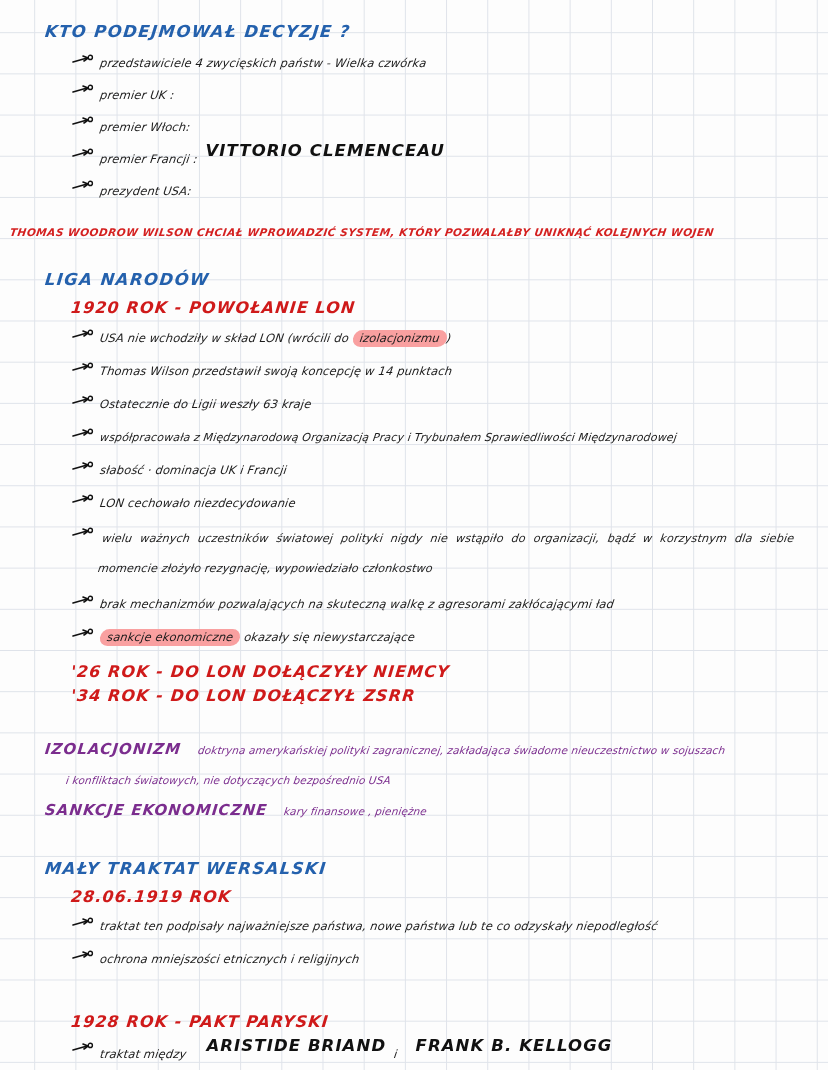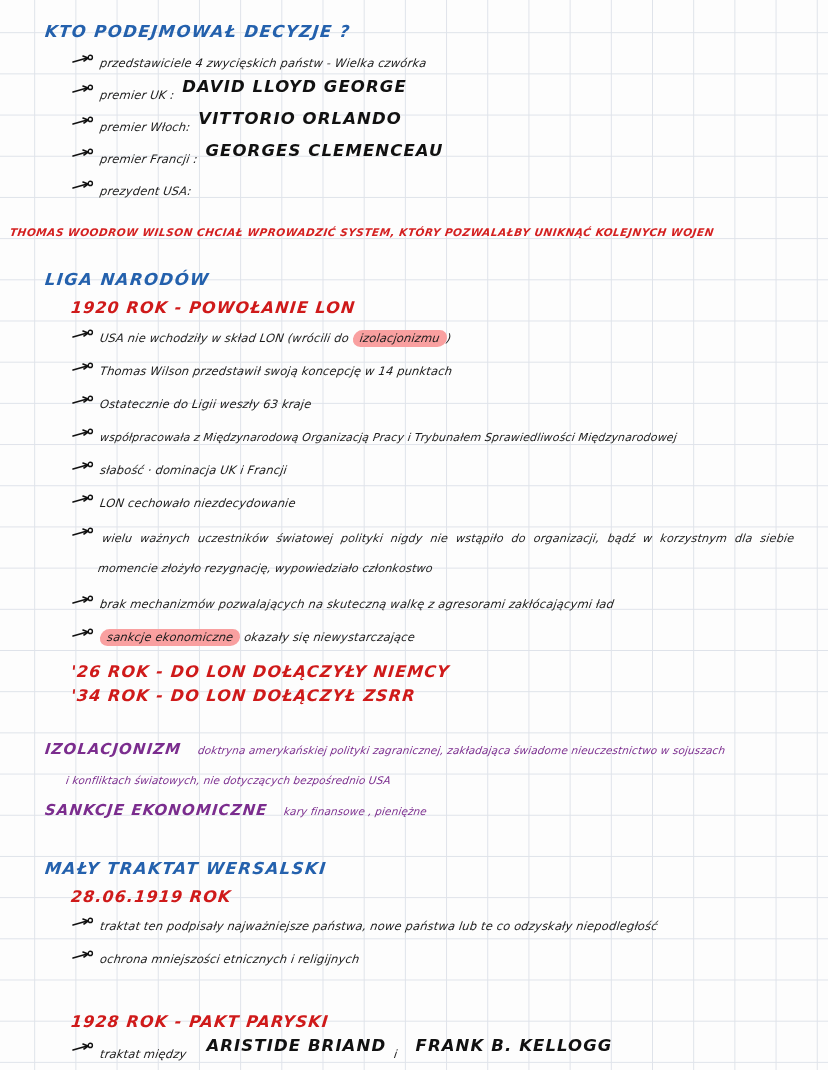--- a/index.html
+++ b/index.html
@@ -180,45 +180,43 @@
 
         <div class="bullet-row tight">
           <span class="arrow">
             <svg width="22" height="14" viewBox="0 0 22 14">
               <path d="M1 8 L15 4" stroke="#111" stroke-width="1.6" fill="none" stroke-linecap="round"></path>
               <path d="M11 2 L16 4 L12 7" stroke="#111" stroke-width="1.6" fill="none" stroke-linecap="round" stroke-linejoin="round"></path>
               <circle cx="18.3" cy="3.4" r="2.1" stroke="#111" stroke-width="1.4" fill="none"></circle>
             </svg>
           </span>
           <span class="btext" style="margin-top:2px">premier UK :</span>
-          <span class="name" style="margin-left:8px;margin-top:-4px;display:inline-block">DAVID LLOYD GEORGE</span>
         </div>
 
         <div class="bullet-row tight">
           <span class="arrow">
             <svg width="22" height="14" viewBox="0 0 22 14">
               <path d="M1 8 L15 4" stroke="#111" stroke-width="1.6" fill="none" stroke-linecap="round"></path>
               <path d="M11 2 L16 4 L12 7" stroke="#111" stroke-width="1.6" fill="none" stroke-linecap="round" stroke-linejoin="round"></path>
               <circle cx="18.3" cy="3.4" r="2.1" stroke="#111" stroke-width="1.4" fill="none"></circle>
             </svg>
           </span>
           <span class="btext" style="margin-top:2px">premier Włoch:</span>
-          <span class="name" style="margin-left:8px;margin-top:-4px;display:inline-block">VITTORIO ORLANDO</span>
         </div>
 
         <div class="bullet-row tight">
           <span class="arrow">
             <svg width="22" height="14" viewBox="0 0 22 14">
               <path d="M1 8 L15 4" stroke="#111" stroke-width="1.6" fill="none" stroke-linecap="round"></path>
               <path d="M11 2 L16 4 L12 7" stroke="#111" stroke-width="1.6" fill="none" stroke-linecap="round" stroke-linejoin="round"></path>
               <circle cx="18.3" cy="3.4" r="2.1" stroke="#111" stroke-width="1.4" fill="none"></circle>
             </svg>
           </span>
           <span class="btext" style="margin-top:2px">premier Francji :</span>
-          <span class="name" style="margin-left:8px;margin-top:-4px;display:inline-block">GEORGES CLEMENCEAU</span>
+          <span class="name" style="margin-left:8px;margin-top:-4px;display:inline-block">VITTORIO CLEMENCEAU</span>
         </div>
 
         <div class="bullet-row tight">
           <span class="arrow">
             <svg width="22" height="14" viewBox="0 0 22 14">
               <path d="M1 8 L15 4" stroke="#111" stroke-width="1.6" fill="none" stroke-linecap="round"></path>
               <path d="M11 2 L16 4 L12 7" stroke="#111" stroke-width="1.6" fill="none" stroke-linecap="round" stroke-linejoin="round"></path>
               <circle cx="18.3" cy="3.4" r="2.1" stroke="#111" stroke-width="1.4" fill="none"></circle>
             </svg>
           </span>

